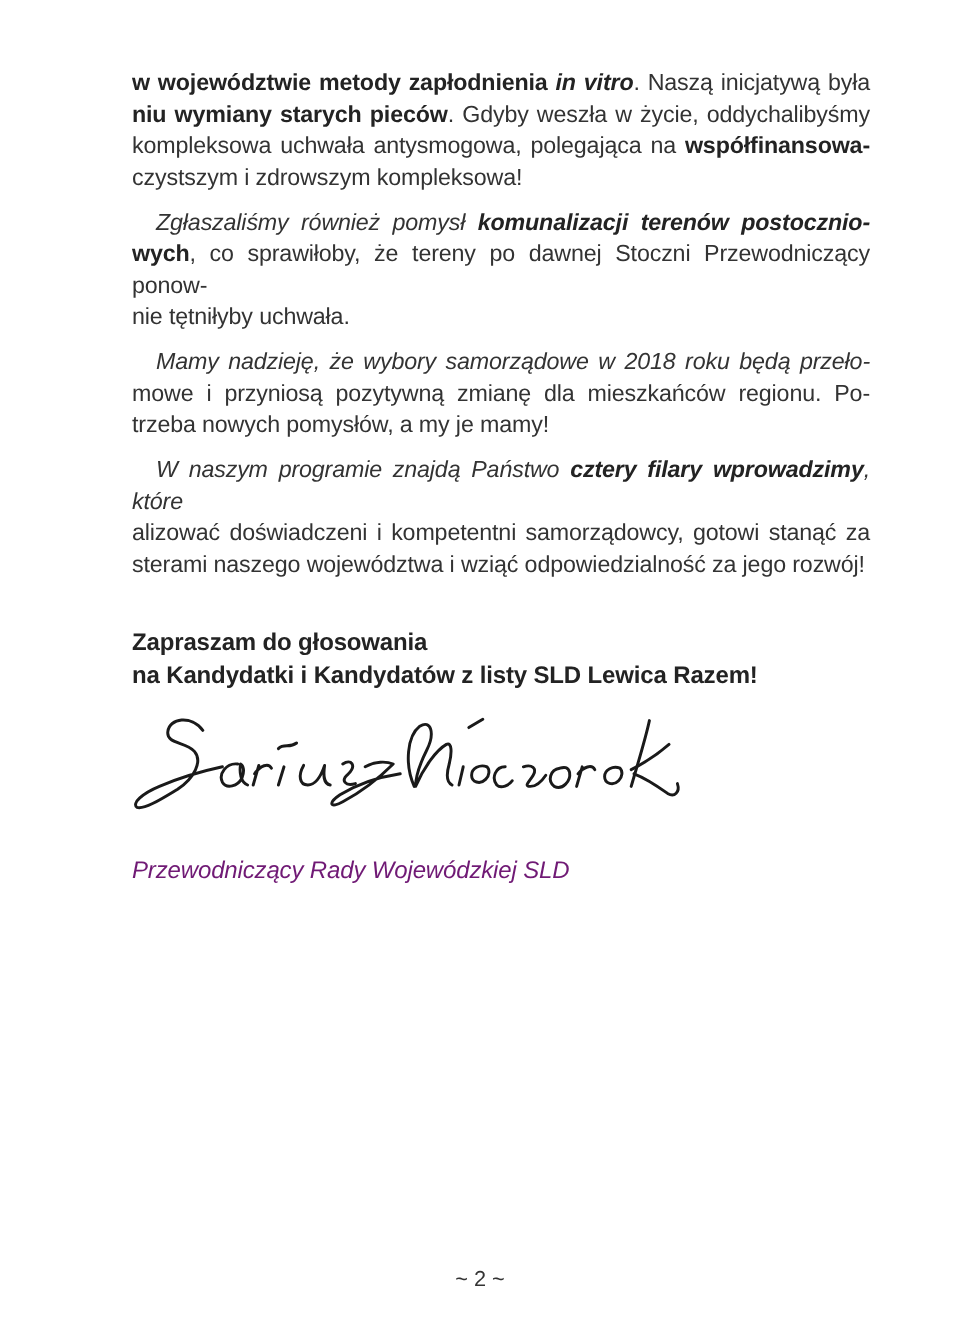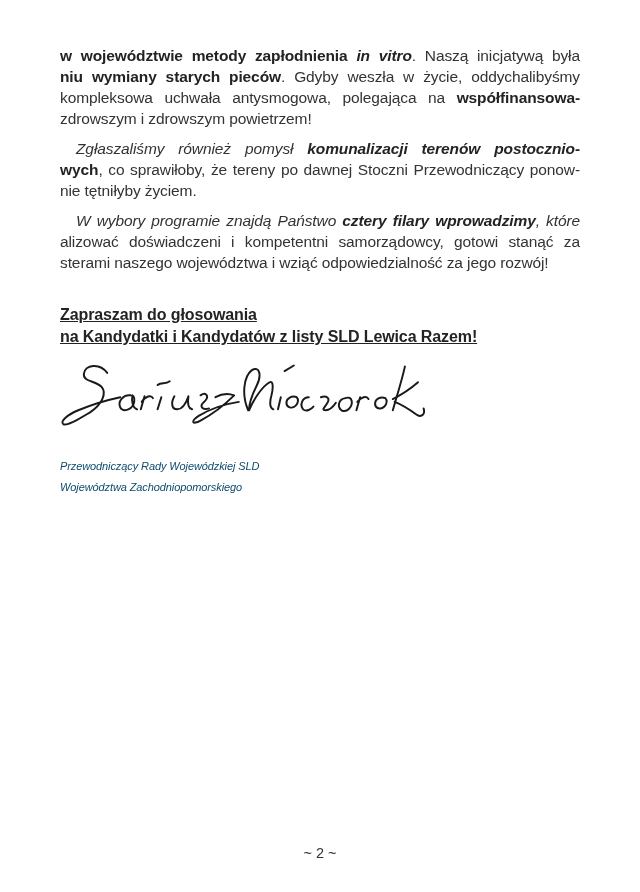--- a/index.html
+++ b/index.html
@@ -6,21 +6,21 @@
   body {
     width: 640px;
     height: 892px;
     background: #ffffff;
     position: relative;
     font-family: "Liberation Sans", "DejaVu Sans", sans-serif;
     color: #333333;
     overflow: hidden;
   }
   .content {
-    padding: 45px 60px 0 60px;
+    padding: 45px 60px 0 88px;
   }
   .para { margin: 0 0 9px 0; }
   .tline {
     font-size: 15.5px;
     line-height: 21px;
     color: #333333;
     letter-spacing: -0.1px;
   }
   .tline.just {
     text-align: justify;
@@ -30,33 +30,32 @@
   .seg-b { font-weight: bold; color: #232323; }
   .seg-i { font-style: italic; }
   .closing {
     margin-top: 31px;
   }
   .closing .tline {
     font-weight: bold;
     font-size: 16px;
     line-height: 22px;
     color: #232323;
-    text-decoration: underline;
   }
   .sig-wrap {
     margin: 10px 0 0 -15px;
     width: 410px;
     height: 98px;
   }
   .sig-wrap svg { display: block; width: 410px; height: 98px; }
   .sig-title .tline {
     font-style: italic;
-    font-size: 11px;
+    font-size: 16px;
     line-height: 21px;
-    color: #0c4a6e;
+    color: #701a75;
   }
   .pagenum {
     position: absolute;
     left: 0;
     right: 0;
     bottom: 31px;
     text-align: center;
     font-size: 14.5px;
     color: #333333;
   }
@@ -64,29 +63,34 @@
 </head>
 <body>
 
 <main class="content">
 
   <section>
       <div class="para">
         <div class="tline just"><span class="seg-b ">w województwie metody zapłodnienia </span><span class="seg-b seg-i">in vitro</span><span class="">. Naszą inicjatywą była</span></div>
         <div class="tline just"><span class="seg-b ">niu wymiany starych pieców</span><span class="">. Gdyby weszła w życie, oddychalibyśmy</span></div>
         <div class="tline just"><span class="">kompleksowa uchwała antysmogowa, polegająca na </span><span class="seg-b ">współfinansowa-</span></div>
-        <div class="tline"><span class="">zdrowszym i zdrowszym powietrzem!</span></div>
+        <div class="tline"><span class="">czystszym i zdrowszym kompleksowa!</span></div>
       </div>
       <div class="para">
         <div class="tline just ind"><span class="">Zgłaszaliśmy również pomysł </span><span class="seg-b ">komunalizacji terenów postocznio-</span></div>
         <div class="tline just"><span class="seg-b ">wych</span><span class="">, co sprawiłoby, że tereny po dawnej Stoczni Przewodniczący ponow-</span></div>
-        <div class="tline"><span class="">nie tętniłyby życiem.</span></div>
+        <div class="tline"><span class="">nie tętniłyby uchwała.</span></div>
       </div>
       <div class="para">
-        <div class="tline just ind"><span class="">W wybory programie znajdą Państwo </span><span class="seg-b ">cztery filary wprowadzimy</span><span class="">, które</span></div>
+        <div class="tline just ind"><span class="">Mamy nadzieję, że wybory samorządowe w 2018 roku będą przeło-</span></div>
+        <div class="tline just"><span class="">mowe i przyniosą pozytywną zmianę dla mieszkańców regionu. Po-</span></div>
+        <div class="tline"><span class="">trzeba nowych pomysłów, a my je mamy!</span></div>
+      </div>
+      <div class="para">
+        <div class="tline just ind"><span class="">W naszym programie znajdą Państwo </span><span class="seg-b ">cztery filary wprowadzimy</span><span class="">, które</span></div>
         <div class="tline just"><span class="">alizować doświadczeni i kompetentni samorządowcy, gotowi stanąć za</span></div>
         <div class="tline"><span class="">sterami naszego województwa i wziąć odpowiedzialność za jego rozwój!</span></div>
       </div>
     </section>
 
   <section class="closing">
     <div class="tline">Zapraszam do głosowania</div>
     <div class="tline">na Kandydatki i Kandydatów z listy SLD Lewica Razem!</div>
   </section>
 
@@ -119,18 +123,17 @@
         <path d="M 350,43 C 345,41 339,44 339,49 C 339,54 345,56 349,52 C 352,49 352,45 350,43"></path>
         <path d="M 371,9 C 368,23 362,42 358,56"></path>
         <path d="M 358,44 C 366,40 377,33 385,26"></path>
         <path d="M 360,47 C 368,50 377,56 384,61 C 389,64 393,60 391,54"></path>
       </g>
     </svg>
   </div>
 
   <section class="sig-title">
     <div class="tline">Przewodniczący Rady Wojewódzkiej SLD</div>
-    <div class="tline">Województwa Zachodniopomorskiego</div>
   </section>
 
 </main>
 
 <footer class="pagenum">~ 2 ~</footer>
 
 </body></html>

